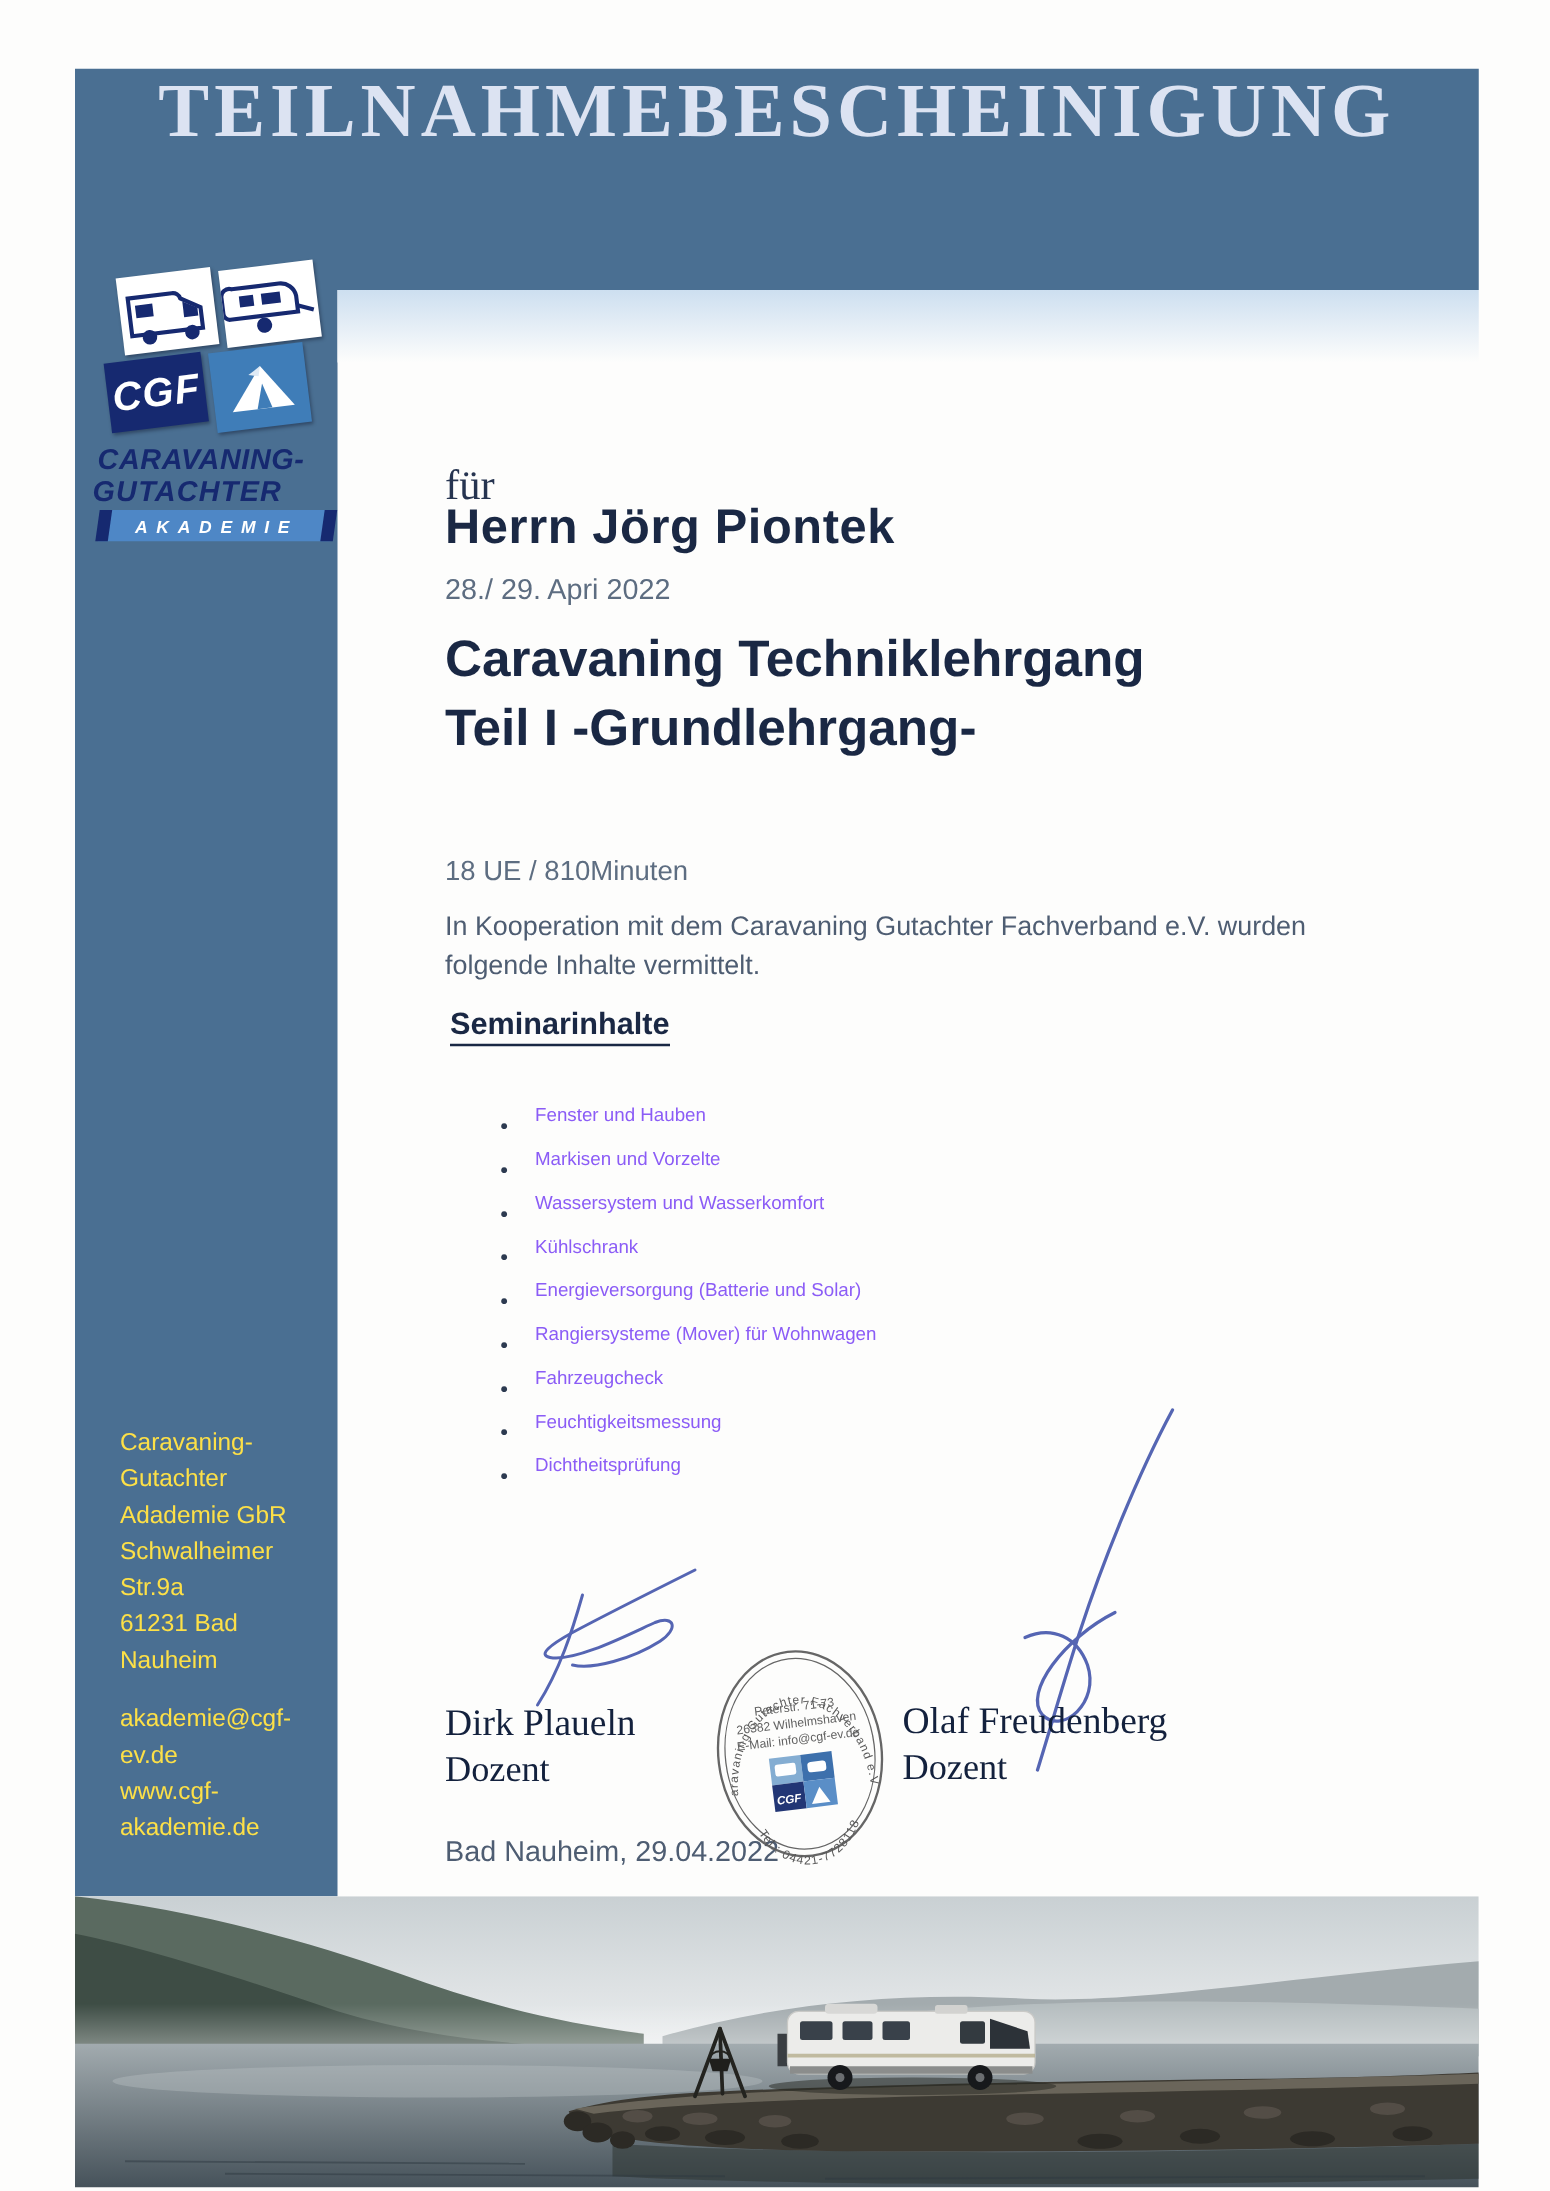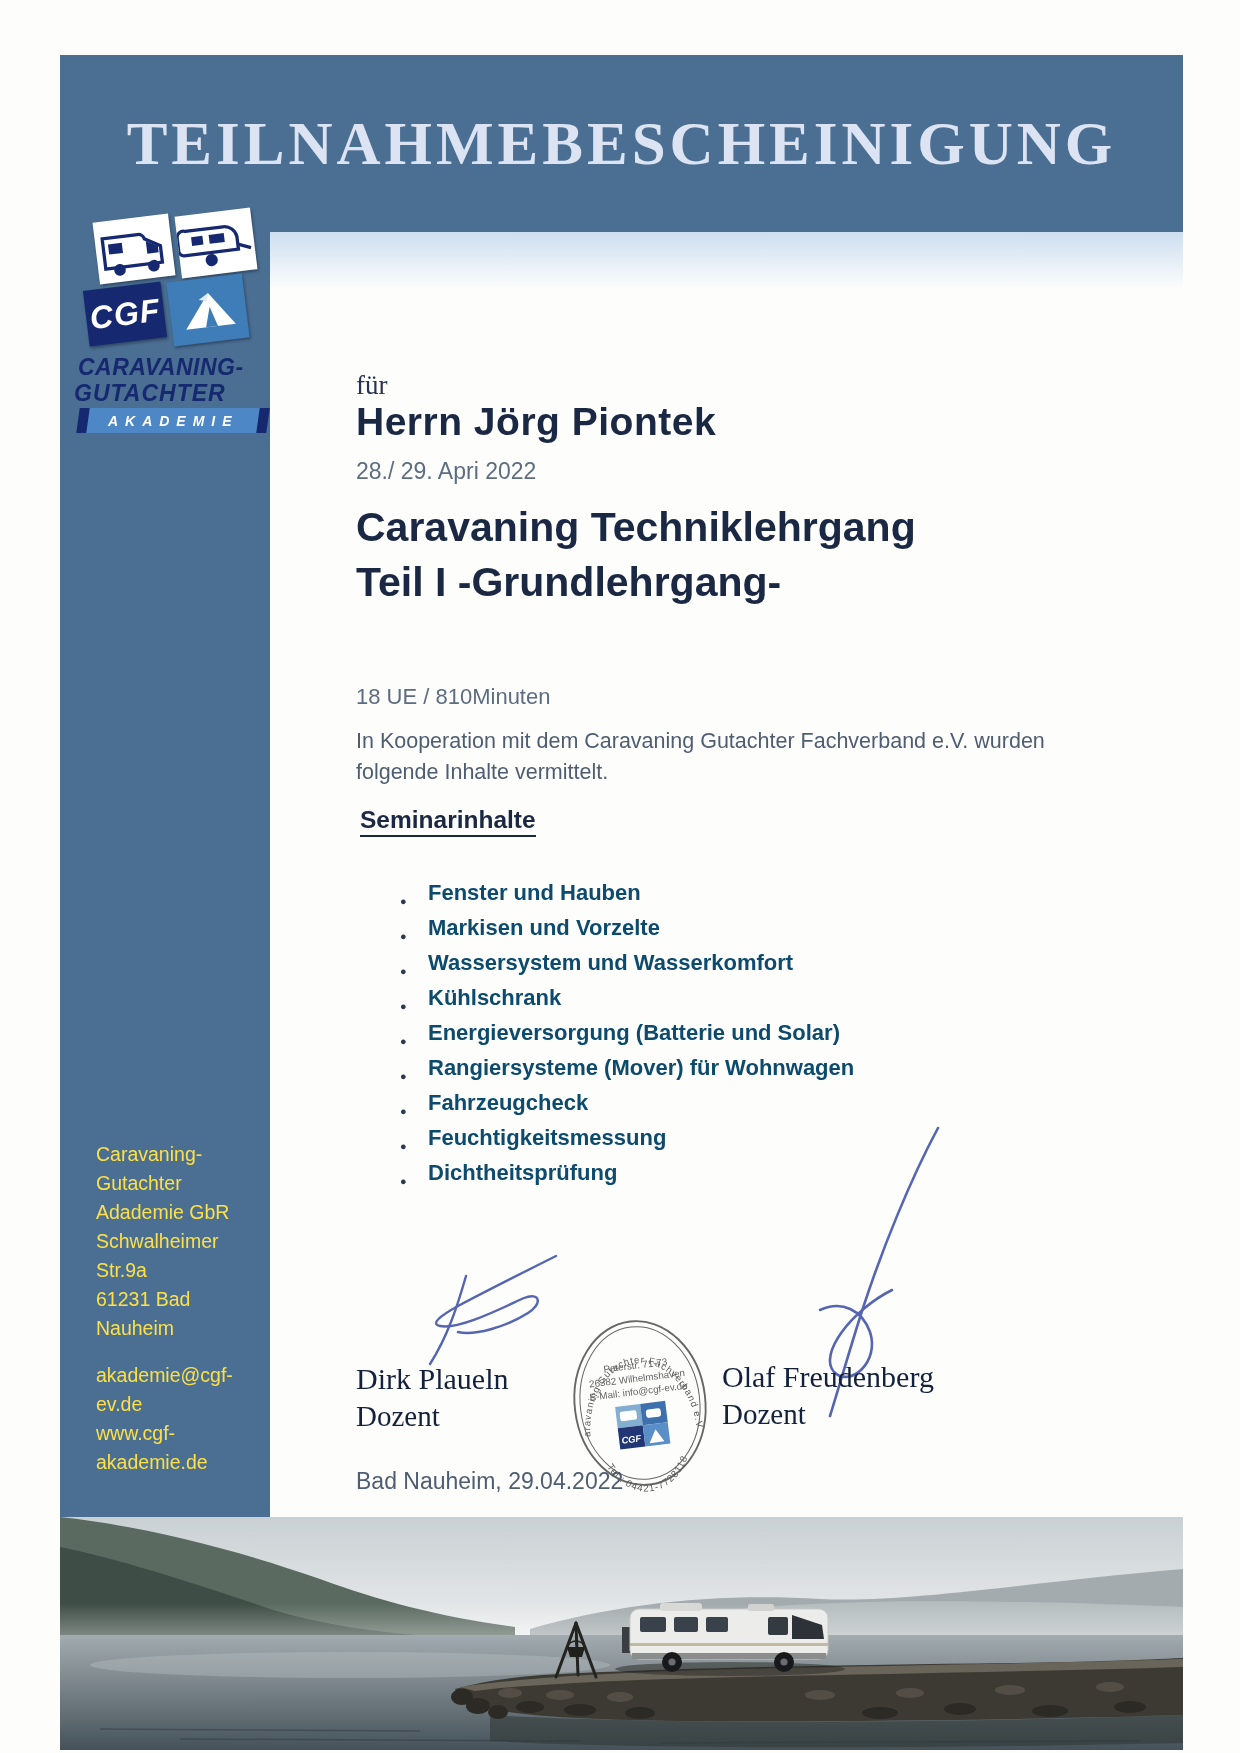--- a/index.html
+++ b/index.html
@@ -1,20 +1,20 @@
 <!DOCTYPE html>
 <html><head>
 <meta charset="utf-8">
 <style>
   html,body{margin:0;padding:0;background:#ffffff;}
   .page{position:relative;width:1240px;height:1753px;background:#fdfdfc;overflow:hidden;
         font-family:"Liberation Sans",sans-serif;}
   
   .header-band{position:absolute;left:60px;top:55px;width:1123px;height:177px;
-        background:#4a6f92;display:flex;align-items:center;justify-content:center;}
+        background:#4a6f92;display:flex;justify-content:center;}
   .header-band h1{margin:0;font-family:"Liberation Serif",serif;font-weight:600;
         font-size:61px;letter-spacing:4px;color:#dce3f2;white-space:nowrap;}
   
   .sidebar{position:absolute;left:60px;top:232px;width:210px;height:1285px;background:#4a6f92;}
   .gradient-strip{position:absolute;left:270px;top:232px;width:913px;height:58px;
         background:linear-gradient(#cddff0,#fdfdfc);}
   
   .logo{position:absolute;left:14px;top:-16px;width:190px;height:230px;}
   .logo-tile{position:absolute;box-shadow:1px 2px 3px rgba(0,0,20,.35);}
   .tile-motorhome{left:22px;top:2px;width:76px;height:62px;background:#fff;transform:rotate(-7deg);}
@@ -31,33 +31,33 @@
   .logo-band{position:absolute;left:6px;top:192px;width:186px;height:25px;background:#4e87c6;
         transform:skewX(-8deg);display:flex;align-items:center;justify-content:center;}
   .logo-band:before,.logo-band:after{content:"";position:absolute;top:0;width:10px;height:25px;background:#162970;}
   .logo-band:before{left:-2px;} .logo-band:after{right:-2px;}
   .logo-band span{color:#fff;font-style:italic;font-weight:bold;font-size:14px;letter-spacing:7px;transform:skewX(8deg);}
   
   .sidebar-contact{position:absolute;left:20px;bottom:40px;color:#fde047;font-size:19.5px;line-height:29px;margin-left:16px;}
   .sidebar-contact .gap{height:18px;}
   
   .txt{position:absolute;left:356px;color:#1a2844;}
-  .intro{top:370px;font-family:"Liberation Serif",serif;font-size:27px;color:#263450;}
+  .intro{top:370px;font-family:"Liberation Serif",serif;font-size:34px;color:#263450;}
   .recipient-name{top:400px;font-size:39px;font-weight:bold;letter-spacing:.5px;}
   .course-date{top:458px;font-size:23px;color:#5d6d81;font-weight:500;}
   .course-title1{top:504px;font-size:41px;font-weight:bold;}
   .course-title2{top:559px;font-size:41px;font-weight:bold;}
   .course-subtitle{top:629px;font-size:24px;font-weight:bold;}
   .course-duration{top:684px;font-size:22px;color:#5d6d81;}
   .cooperation{top:726px;font-size:21.5px;color:#4e5d72;width:700px;line-height:31px;}
   .seminar-heading{left:360px;top:806px;font-size:24.5px;font-weight:bold;}
   .seminar-heading span{border-bottom:2.5px solid #1a2844;padding-bottom:2px;margin-top:20px;}
   .seminar-list{position:absolute;left:398px;top:878px;margin:0;padding:0;list-style:none;}
-  .seminar-list li{position:relative;padding-left:30px;height:35px;font-size:22px;
-        line-height:30px;color:#0c4a6e;font-weight:bold;}
+  .seminar-list li{position:relative;padding-left:30px;height:35px;font-size:15px;
+        line-height:30px;color:#8b5cf6;}
   .seminar-list li:before{content:"●";position:absolute;left:2px;top:8px;font-size:11px;color:#2c3a50;}
   
   .sign-name{position:absolute;font-family:"Liberation Serif",serif;font-size:30px;color:#13213d;}
   .sign-role{position:absolute;font-family:"Liberation Serif",serif;font-size:29px;color:#13213d;}
   .place-date{position:absolute;left:356px;top:1468px;font-size:23px;color:#4e5d72;}
   .sig-svg{position:absolute;pointer-events:none;}
   .stamp{position:absolute;left:570px;top:1314px;opacity:.93;}
   
   .photo{position:absolute;left:60px;top:1517px;width:1123px;height:233px;}
 </style>

